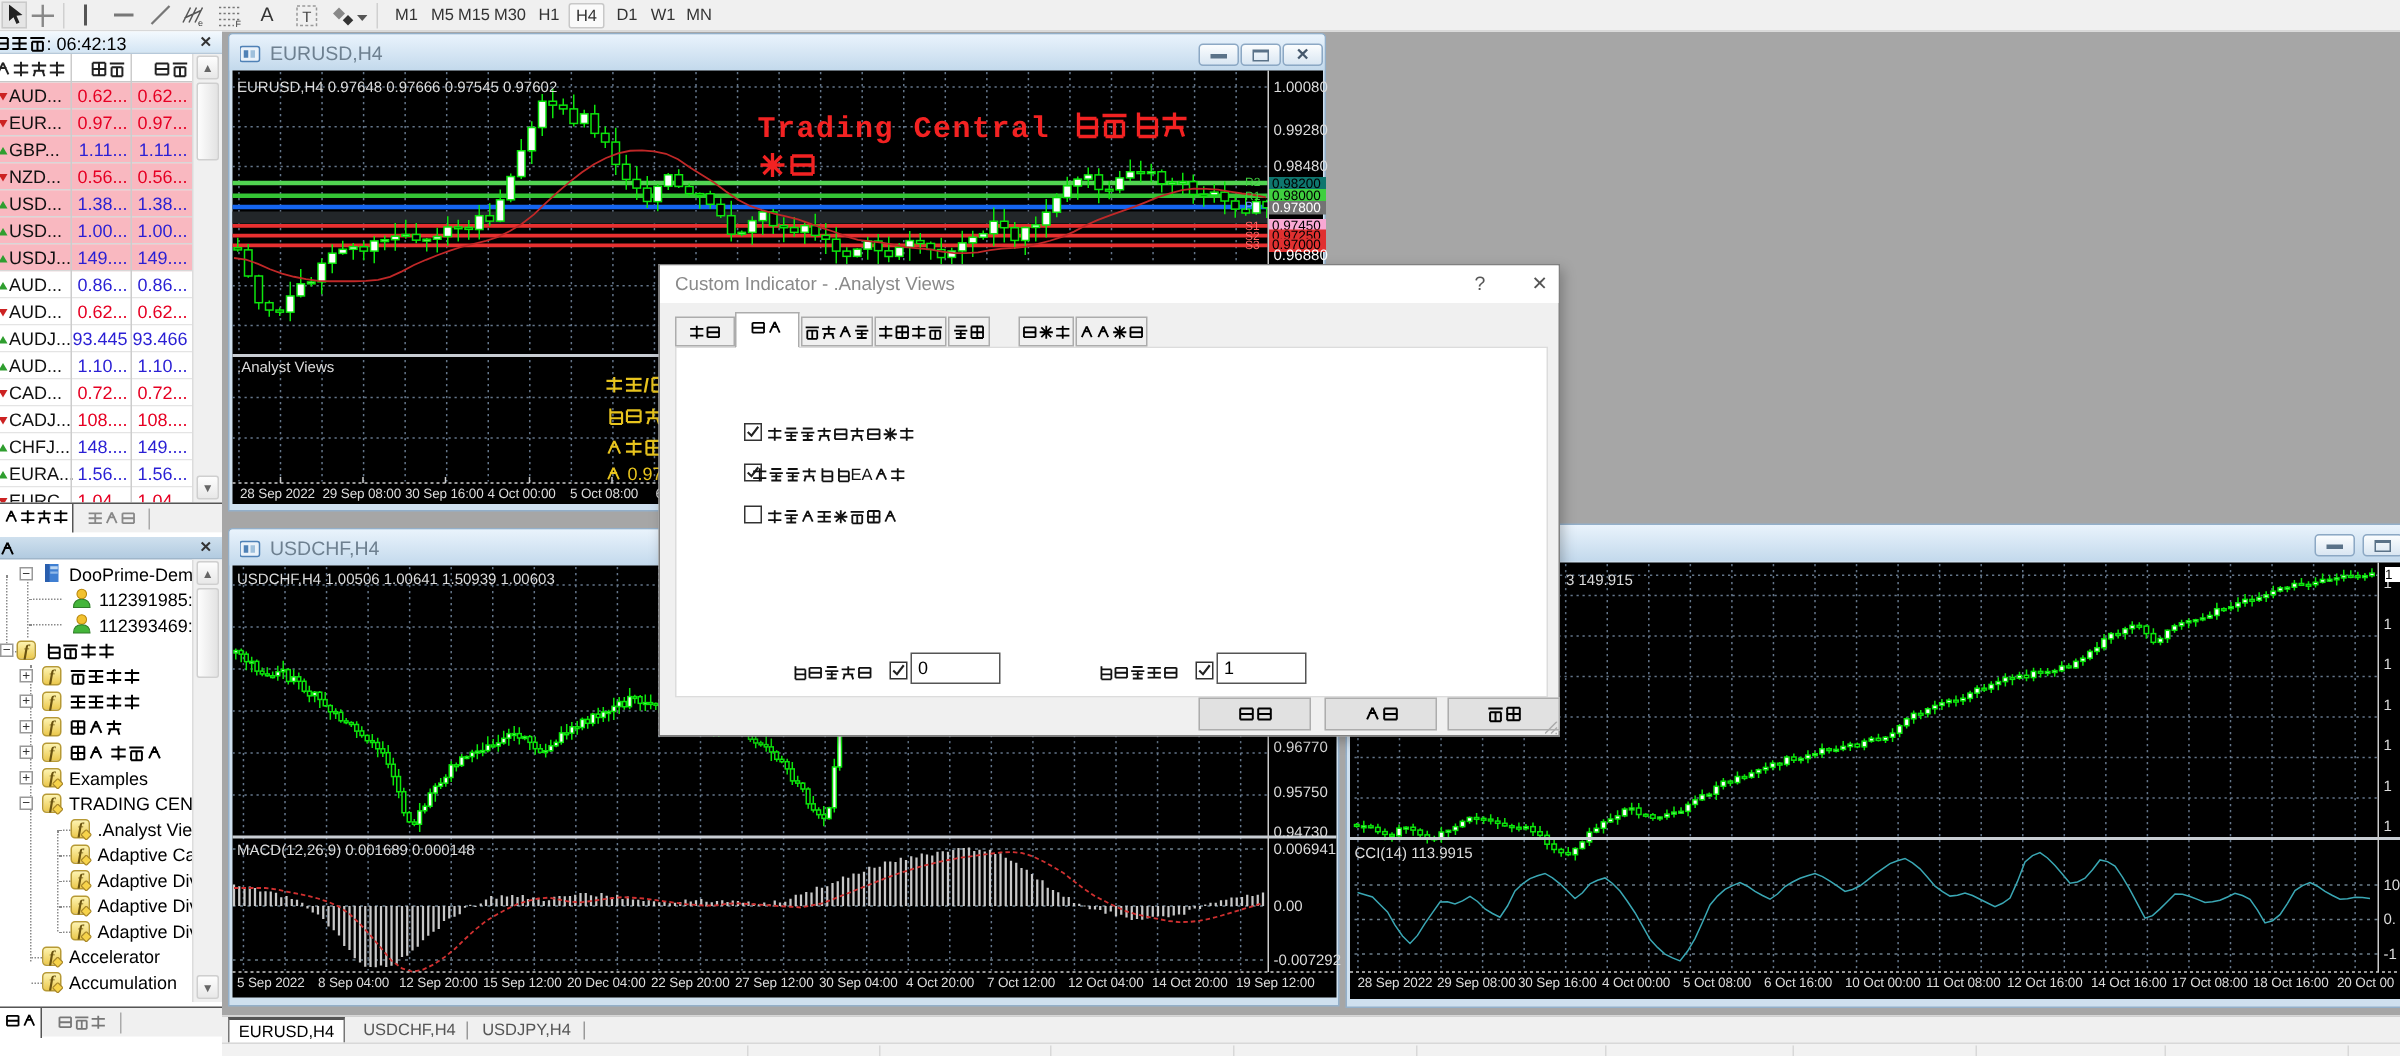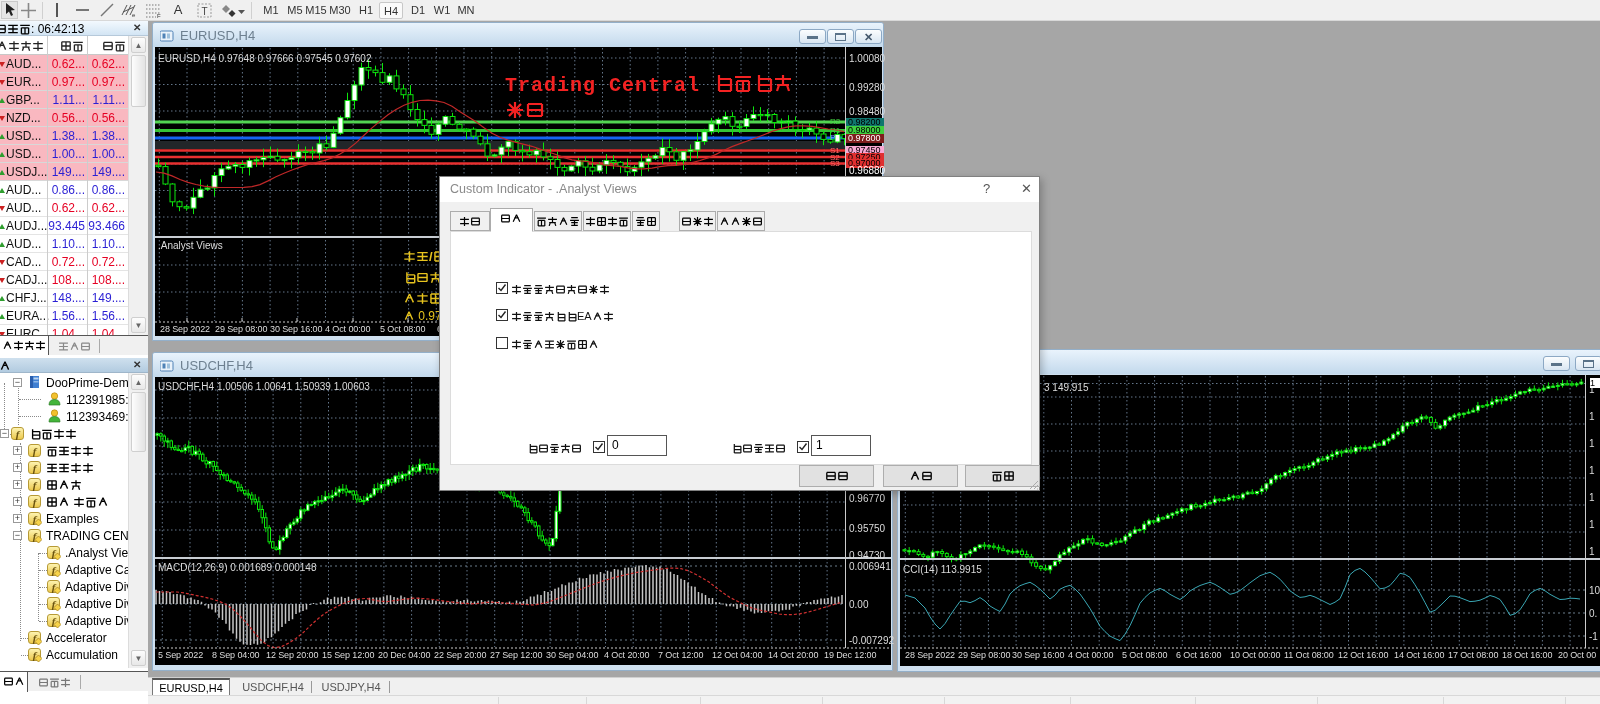--- a/index.html
+++ b/index.html
@@ -207,21 +207,21 @@
 <path d="M155 322H845" stroke="#cccccc" stroke-width="1" stroke-dasharray="2 2"></path>
 <path d="M187 318L187 322M242 318L242 322M297 318L297 322M353 318L353 322M408 318L408 322" stroke="#cccccc" stroke-width="1"></path>
 <rect x="845" y="47" width="1" height="275" fill="#ccc"></rect>
 </svg>
 <div class="pr" style="left:158px;top:53px">EURUSD,H4 0.97648 0.97666 0.97545 0.97602</div>
 <div class="pr" style="left:849px;top:53px">1.00080</div>
 <div class="pr" style="left:849px;top:82px">0.99280</div>
 <div class="pr" style="left:849px;top:106px">0.98480</div>
 <div class="pbox" style="top:117.5px;background:#0f766e;color:#000">0.98200</div>
 <div class="pbox" style="top:126px;background:#3fcf3f;color:#000">0.98000</div>
-<div class="pbox" style="top:133.5px;background:#7f1d1d;color:#fff">0.97800</div>
+<div class="pbox" style="top:133.5px;background:#737373;color:#fff">0.97800</div>
 <div class="pbox" style="top:146px;background:#f9a8d4;color:#000">0.97450</div>
 <div class="pbox" style="top:152.5px;background:#e03030;color:#000">0.97250</div>
 <div class="pbox" style="top:159px;background:#e03030;color:#000">0.97000</div>
 <div class="pr" style="left:849px;top:165px;color:#fff">0.96880</div>
 <div class="pr" style="left:830px;top:117px;font-size:8px;color:#3fcf3f">R2</div>
 <div class="pr" style="left:830px;top:126px;font-size:8px;color:#3fcf3f">R1</div>
 <div class="pr" style="left:830px;top:133px;font-size:8px;color:#7a9bff">P</div>
 <div class="pr" style="left:830px;top:146px;font-size:8px;color:#ff6666">S1</div>
 <div class="pr" style="left:830px;top:152.5px;font-size:8px;color:#ff6666">S2</div>
 <div class="pr" style="left:830px;top:159px;font-size:8px;color:#ff6666">S3</div>
@@ -509,21 +509,21 @@
 <div class="xlab" style="left:266px;top:650px">12 Sep 20:00</div>
 <div class="xlab" style="left:322px;top:650px">15 Sep 12:00</div>
 <div class="xlab" style="left:378px;top:650px">20 Dec 04:00</div>
 <div class="xlab" style="left:434px;top:650px">22 Sep 20:00</div>
 <div class="xlab" style="left:490px;top:650px">27 Sep 12:00</div>
 <div class="xlab" style="left:546px;top:650px">30 Sep 04:00</div>
 <div class="xlab" style="left:604px;top:650px">4 Oct 20:00</div>
 <div class="xlab" style="left:658px;top:650px">7 Oct 12:00</div>
 <div class="xlab" style="left:712px;top:650px">12 Oct 04:00</div>
 <div class="xlab" style="left:768px;top:650px">14 Oct 20:00</div>
-<div class="xlab" style="left:824px;top:650px">19 Dec 12:00</div>
+<div class="xlab" style="left:824px;top:650px">19 Sep 12:00</div>
 <div class="win" style="left:897px;top:349px;width:710px;height:323px">
 <div class="wtitle">
       <div class="wbtn" style="left:645px">
         <div class="abs" style="left:7px;top:6px;width:11px;height:3px;background:#5a7288"></div>
       </div>
       <div class="wbtn" style="left:677px">
         <div class="abs" style="left:7px;top:3px;width:11px;height:8px;border:1px solid #5a7288;border-top-width:2.5px"></div>
       </div>
     </div>
 </div>
@@ -1167,21 +1167,21 @@
         </svg><svg class="hz" style="width:11px;height:11px" viewBox="0 0 10 10">
           <path d="M1 5L9 5 M5 1L5 9 M2 2L8 8 M8 2L2 8" stroke="#111" stroke-width="1.1" fill="none"></path>
         </svg><svg class="hz" style="width:11px;height:11px" viewBox="0 0 10 10">
           <path d="M5 1L5 9 M1 3L9 3 M1 7L9 7" stroke="#111" stroke-width="1.1" fill="none"></path>
         </svg></span></div>
 <div class="chk" style="left:56px;top:132px">
       <svg width="10" height="10" style="position:absolute;left:0;top:0">
         <path d="M1.5 5L4 7.5L8.5 1.5" stroke="#222" stroke-width="1.4" fill="none"></path>
       </svg>
     </div>
-<div class="abs" style="left:71px;top:132px"><span style="white-space:nowrap"><svg class="hz" style="width:11px;height:11px" viewBox="0 0 10 10">
+<div class="abs" style="left:61px;top:132px"><span style="white-space:nowrap"><svg class="hz" style="width:11px;height:11px" viewBox="0 0 10 10">
           <path d="M5 1L5 9 M1 3L9 3 M1 7L9 7" stroke="#111" stroke-width="1.1" fill="none"></path>
         </svg><svg class="hz" style="width:11px;height:11px" viewBox="0 0 10 10">
           <path d="M2 1.5L8 1.5 M1 4L9 4 M2 6L8 6 M2 8.5L8 8.5 M5 4L5 8.5" stroke="#111" stroke-width="1.1" fill="none"></path>
         </svg><svg class="hz" style="width:11px;height:11px" viewBox="0 0 10 10">
           <path d="M2 1.5L8 1.5 M1 4L9 4 M2 6L8 6 M2 8.5L8 8.5 M5 4L5 8.5" stroke="#111" stroke-width="1.1" fill="none"></path>
         </svg><svg class="hz" style="width:11px;height:11px" viewBox="0 0 10 10">
           <path d="M1 3L9 3 M5 1L5 6 M2 6L8 6 M3 6L2 9 M7 6L8 9" stroke="#111" stroke-width="1.1" fill="none"></path>
         </svg><svg class="hz" style="width:11px;height:11px" viewBox="0 0 10 10">
           <path d="M3 1L3 9 M3 3L9 3 M9 3L9 9 M3 9L9 9 M3 6L9 6" stroke="#111" stroke-width="1.1" fill="none"></path>
         </svg><svg class="hz" style="width:11px;height:11px" viewBox="0 0 10 10">

